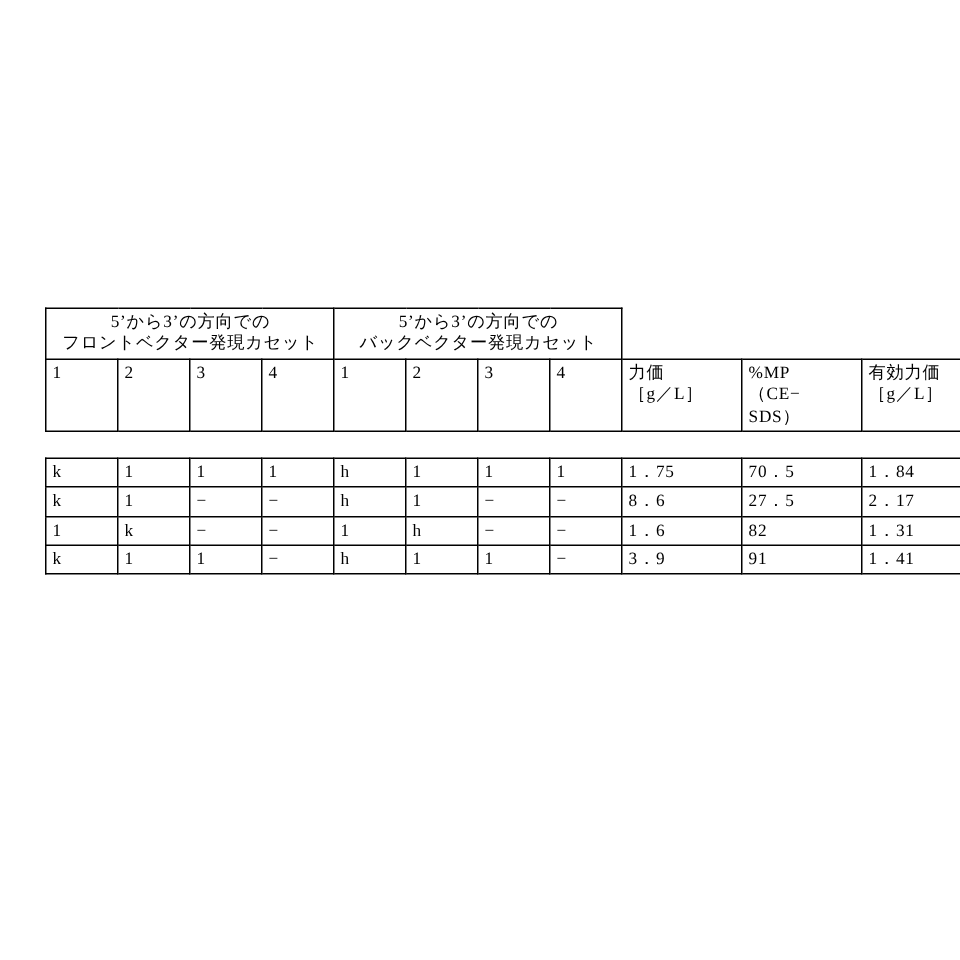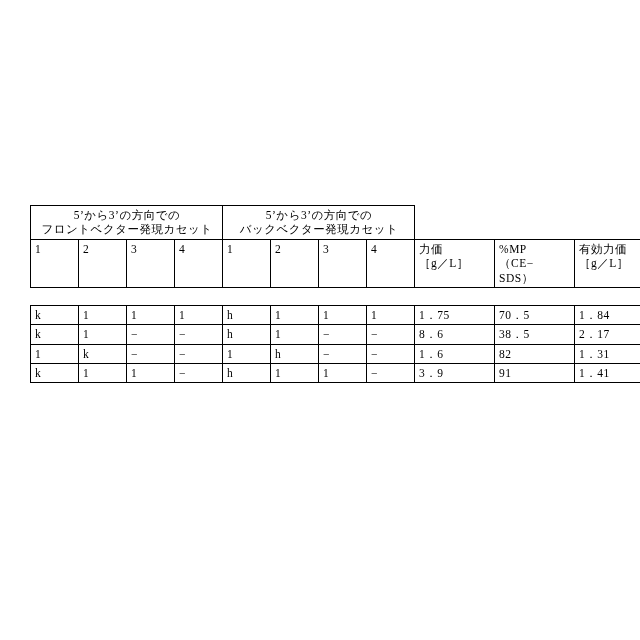--- a/index.html
+++ b/index.html
@@ -164,21 +164,21 @@
       <tr class="datarow">
         <td>k</td>
         <td>1</td>
         <td>−</td>
         <td>−</td>
         <td>h</td>
         <td>1</td>
         <td>−</td>
         <td>−</td>
         <td>8．6</td>
-        <td>38．5</td>
+        <td>27．5</td>
         <td>2．17</td>
       </tr>
 
       <tr class="datarow">
         <td>1</td>
         <td>k</td>
         <td>−</td>
         <td>−</td>
         <td>1</td>
         <td>h</td>

